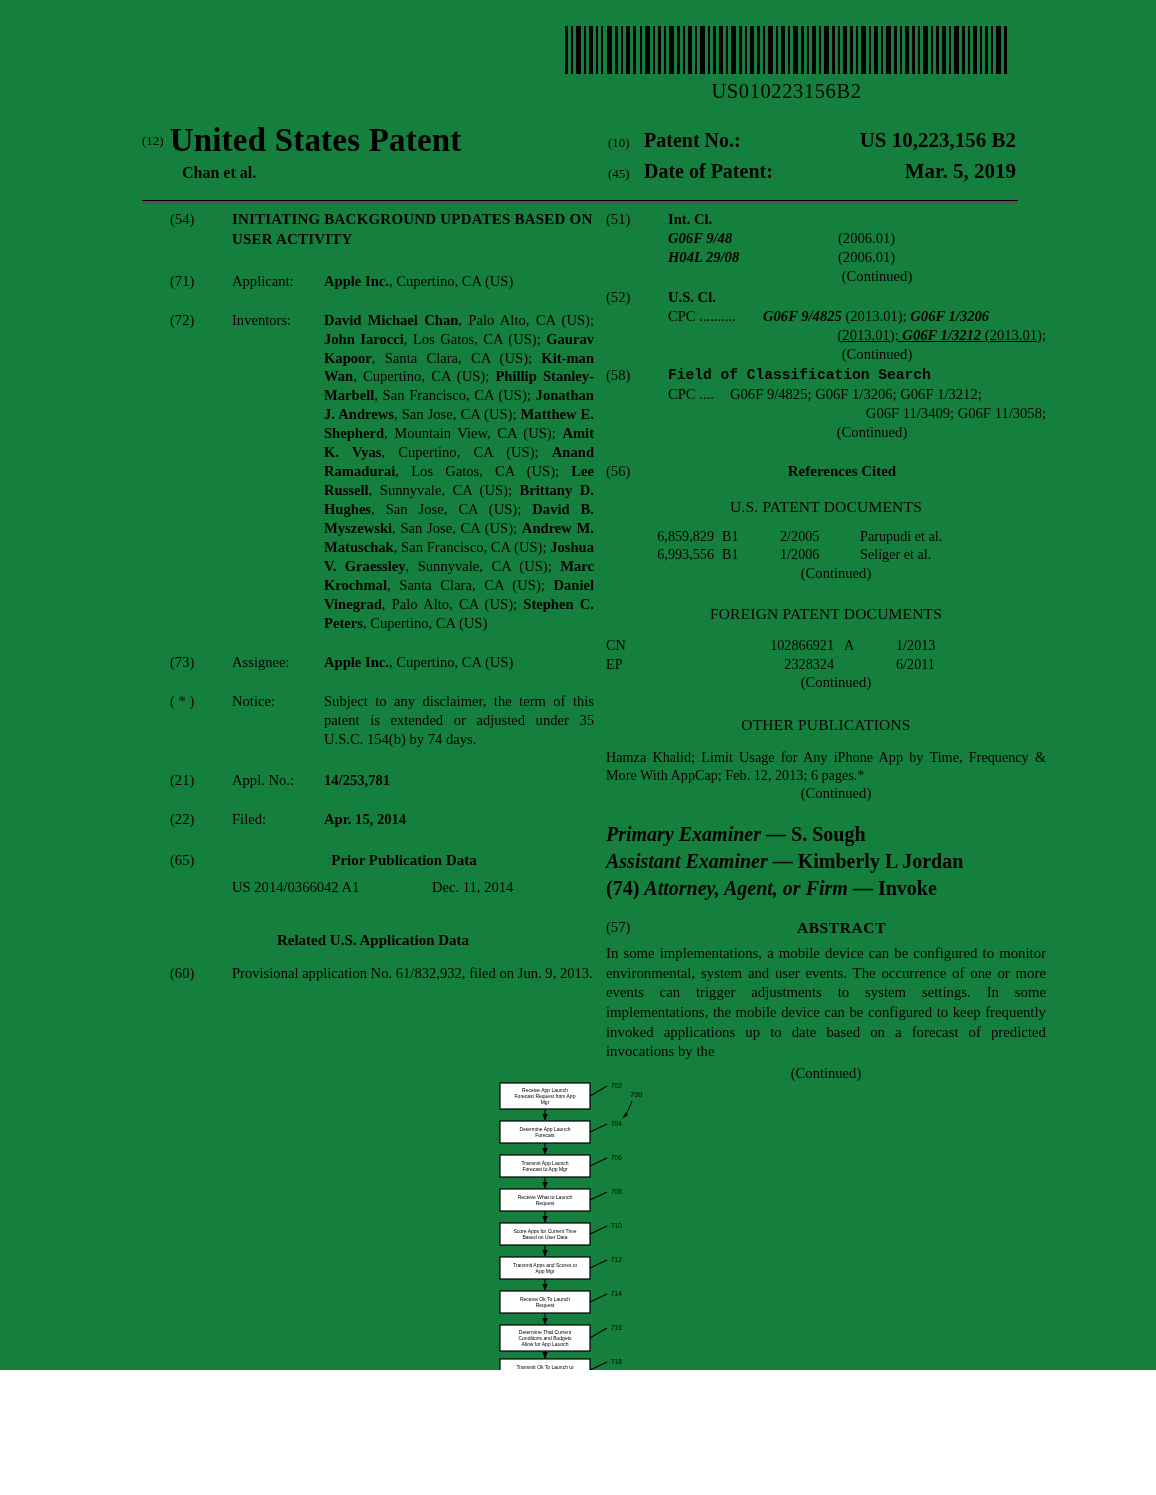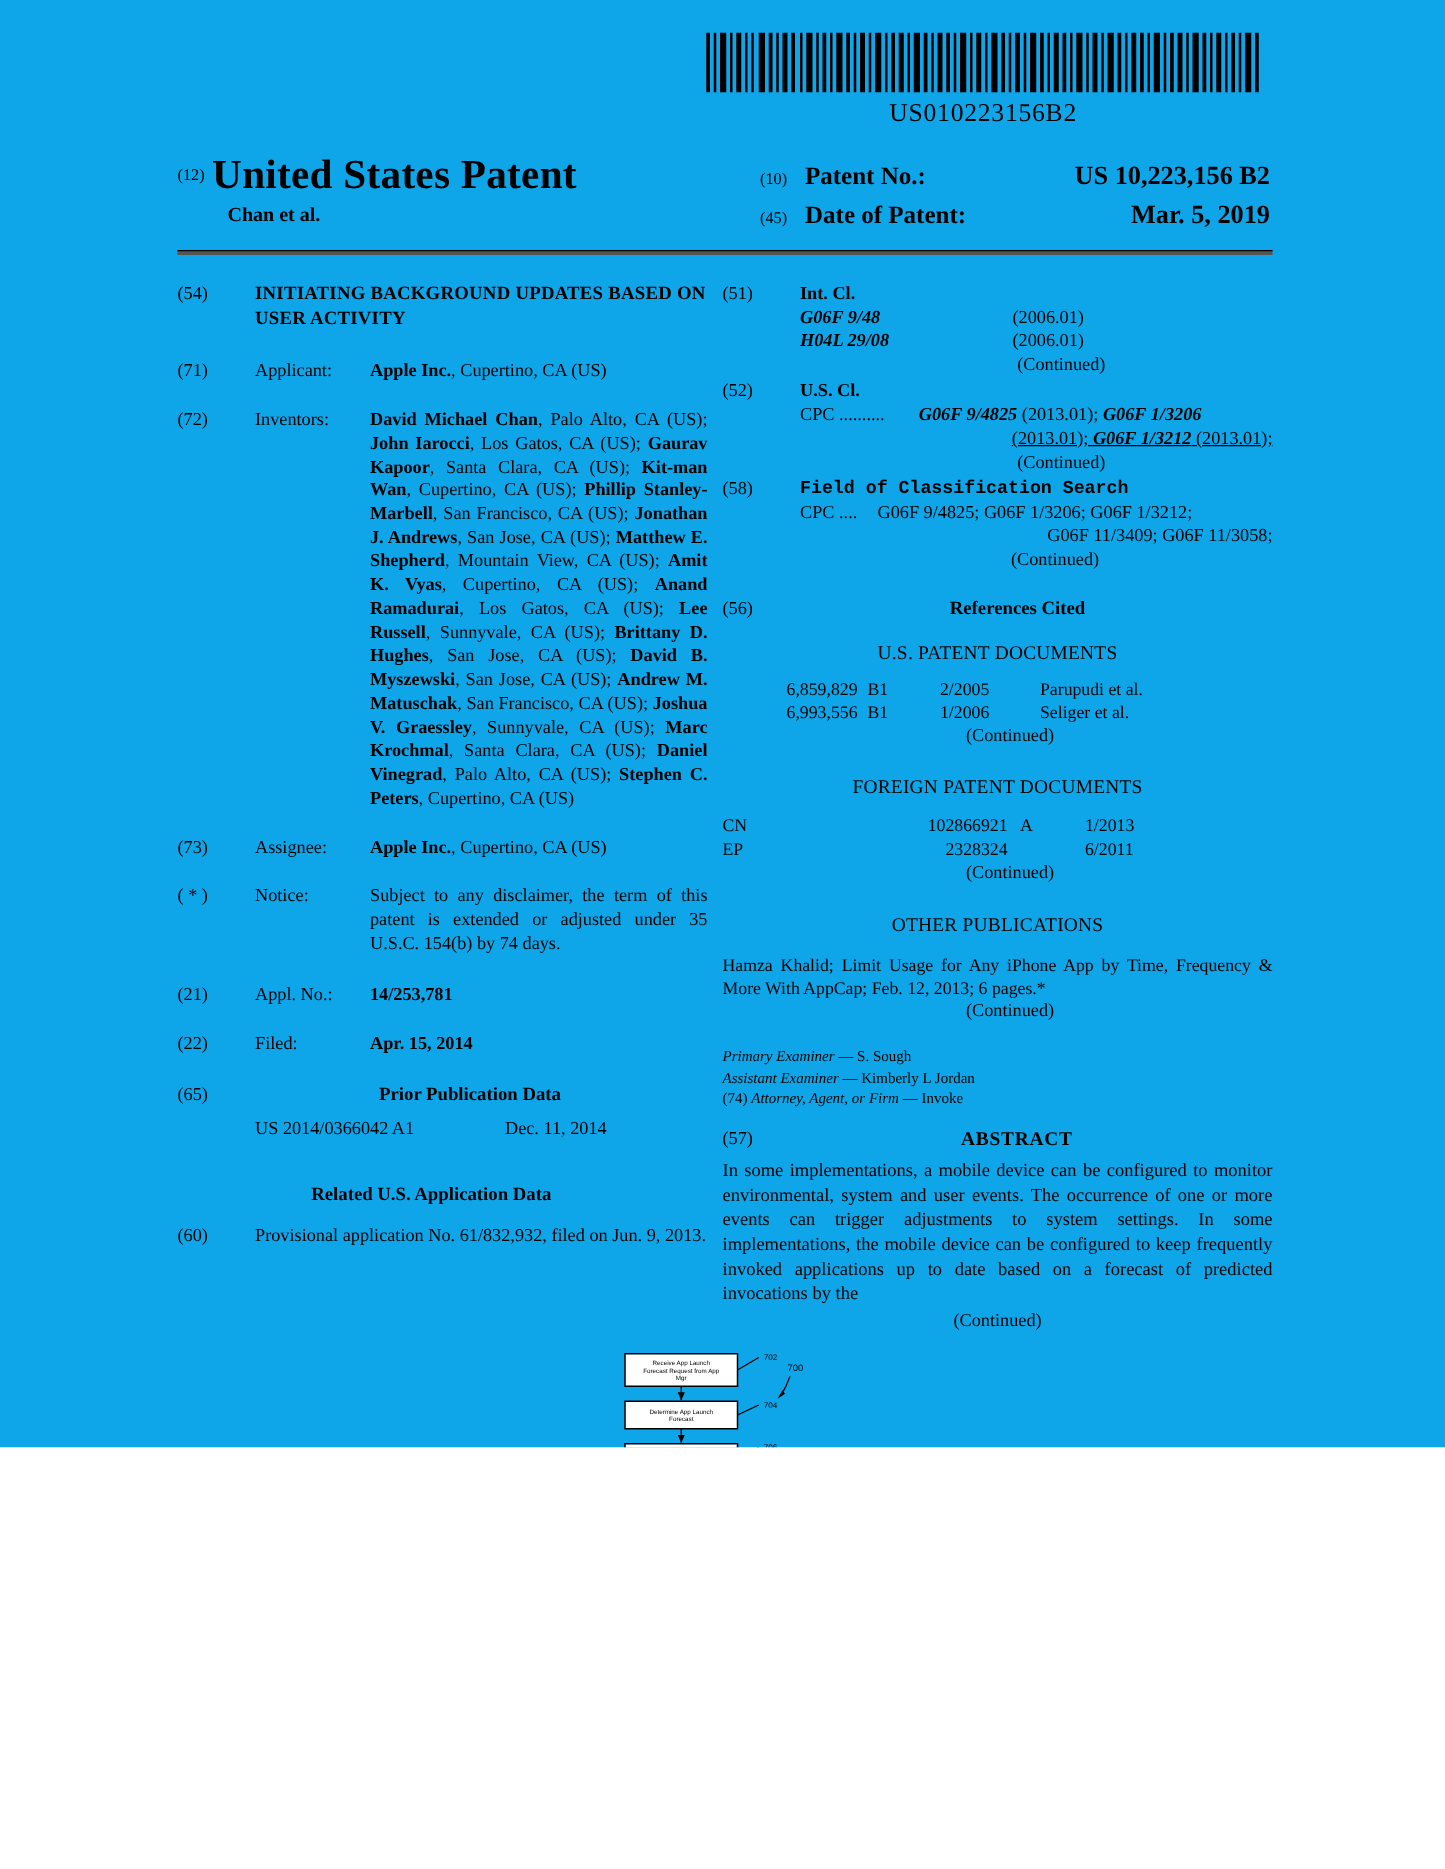--- a/index.html
+++ b/index.html
@@ -8,22 +8,22 @@
     padding: 0;
     background: #ffffff;
   }
   body {
     font-family: "Liberation Serif", "DejaVu Serif", serif;
     color: #000000;
   }
   #page {
     position: relative;
     width: 1156px;
-    height: 1158px;
-    background: #0ea5e9;
+    height: 1370px;
+    background: #15803d;
     overflow: hidden;
   }
 
   
   .barcode-zone {
     position: absolute;
     left: 563px;
     top: 26px;
     width: 447px;
     text-align: center;
@@ -105,23 +105,24 @@
     top: 200px;
     width: 876px;
     height: 3px;
     background: #555555;
     border-top: 1px solid #000;
   }
 
   
   .col {
     position: absolute;
-    top: 226px;
+    top: 210px;
     font-size: 14.6px;
     line-height: 1.30;
+    margin-left: 28px;
   }
   .col-left { left: 142px; width: 424px; }
   .col-right { left: 578px; width: 440px; }
 
   .fld {
     display: flex;
     margin-bottom: 13px;
   }
   .fld-code {
     flex: 0 0 62px;
@@ -184,21 +185,21 @@
   .ref-kind { flex: 0 0 40px; padding-left: 8px; }
   .ref-date { flex: 0 0 80px; text-align: left; padding-left: 18px; }
   .ref-name { flex: 1; }
 
   .fr-row { display: flex; }
   .fr-cc { flex: 0 0 96px; }
   .fr-num { flex: 0 0 132px; text-align: right; }
   .fr-kind { flex: 0 0 34px; padding-left: 10px; }
   .fr-date { flex: 1; padding-left: 18px; }
 
-  .exam-block { margin-top: 6px; font-size: 12px; line-height: 1.34; }
+  .exam-block { margin-top: 6px; font-size: 20px; line-height: 1.34; font-weight: bold; }
 
   .abstract-head {
     display: flex;
     margin-top: 16px;
     margin-bottom: 6px;
     gap: 29px;
   }
   .abstract-head .c { flex: 0 0 62px; font-size: 14.6px; }
   .abstract-head .t {
     flex: 1;

